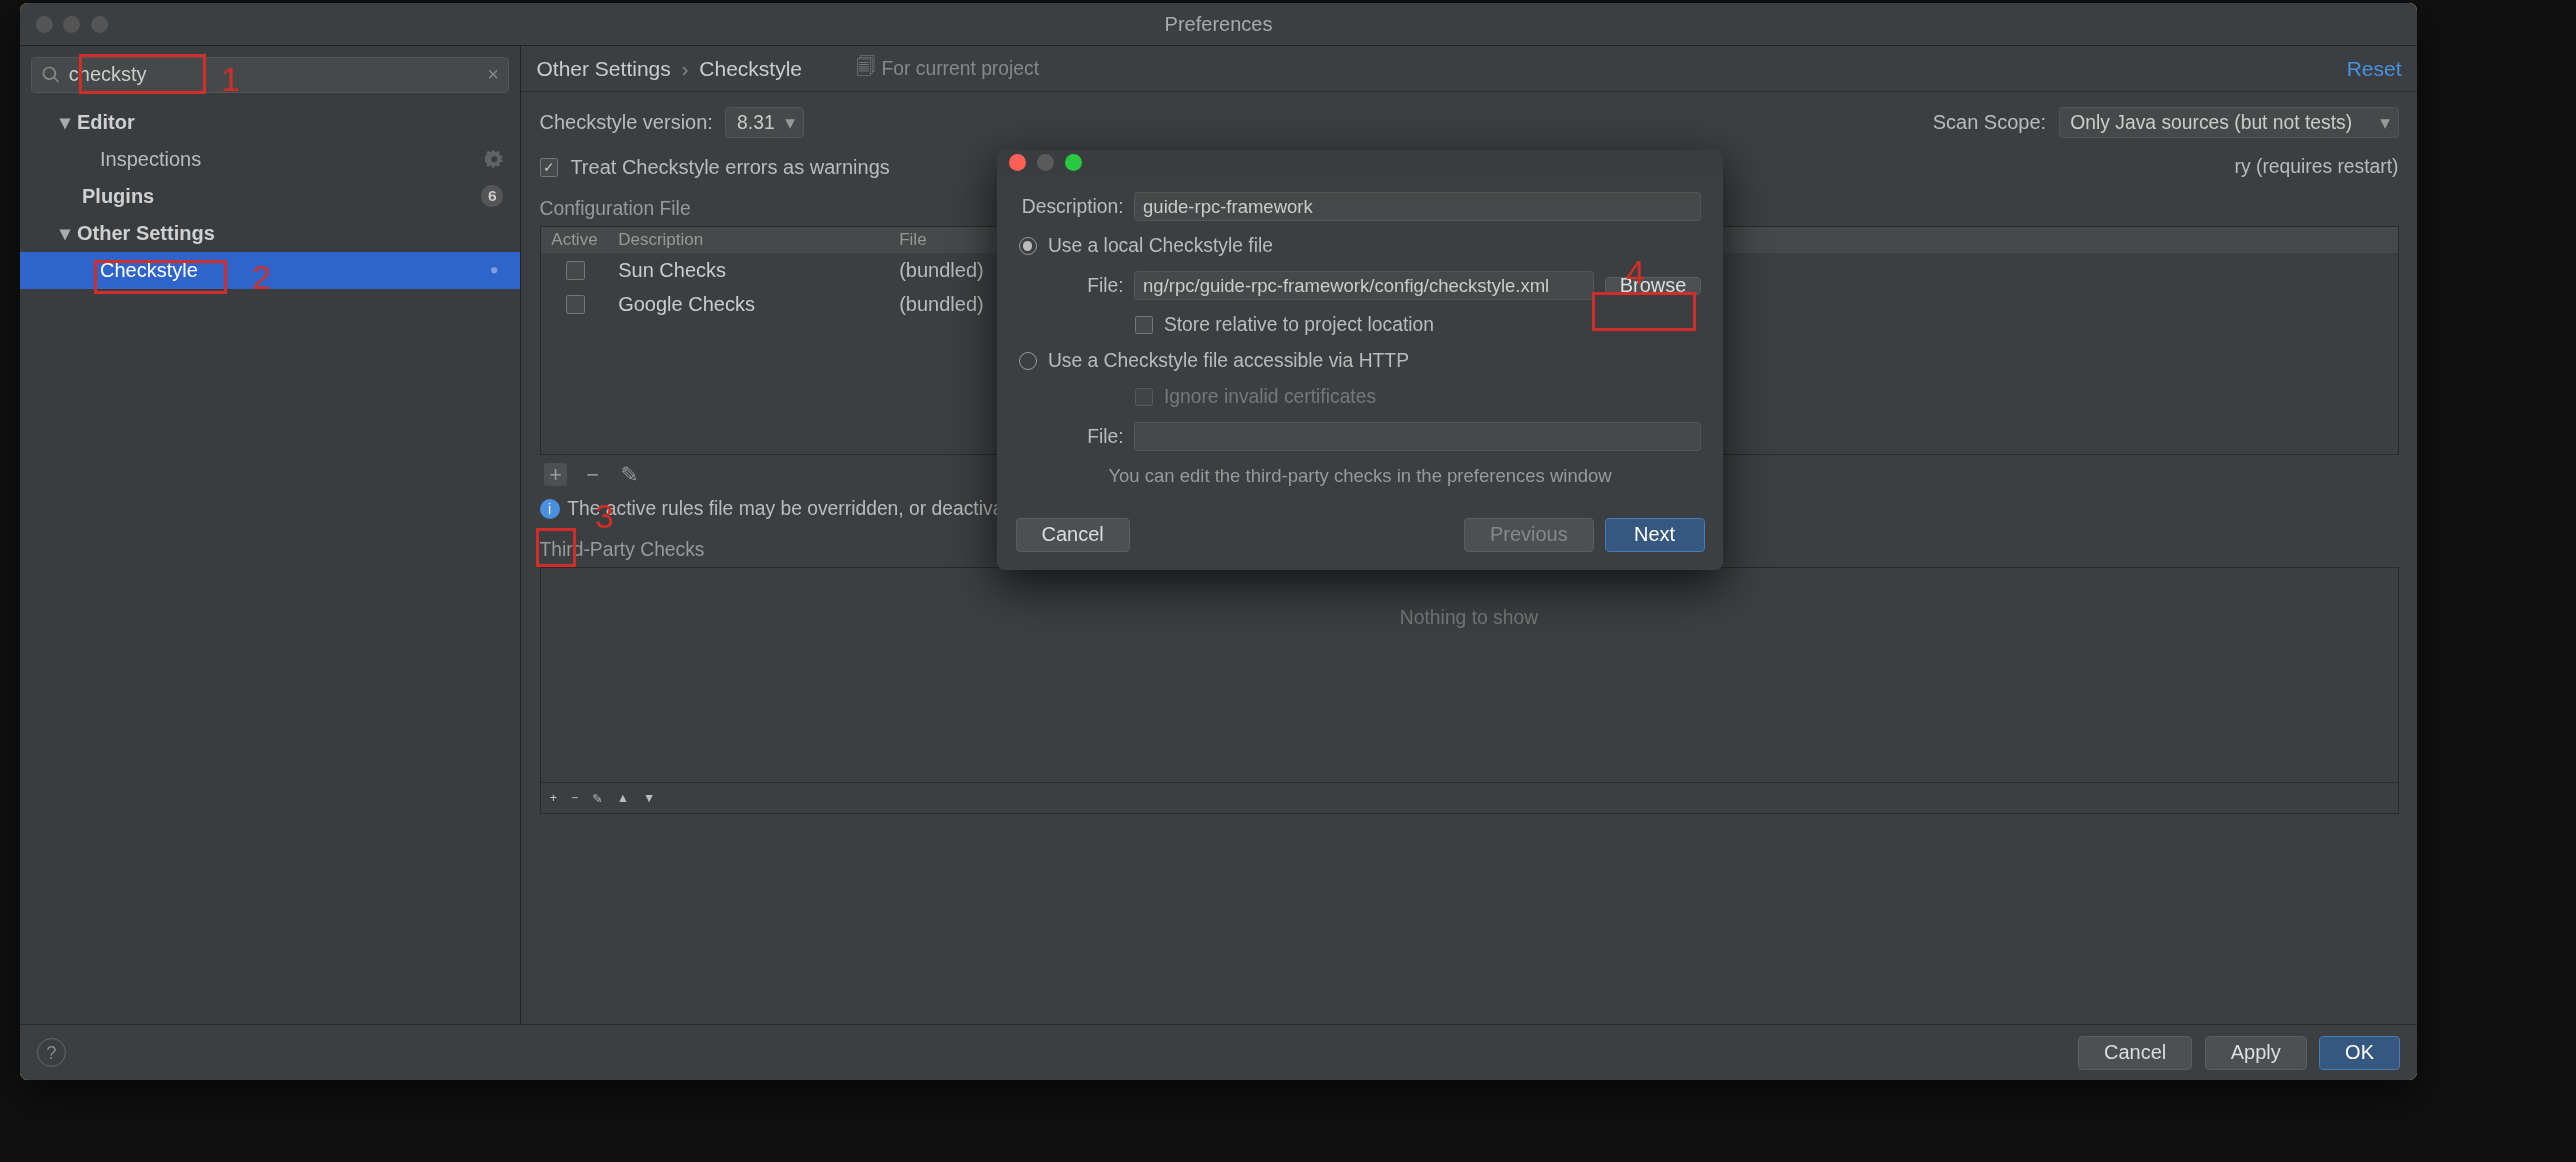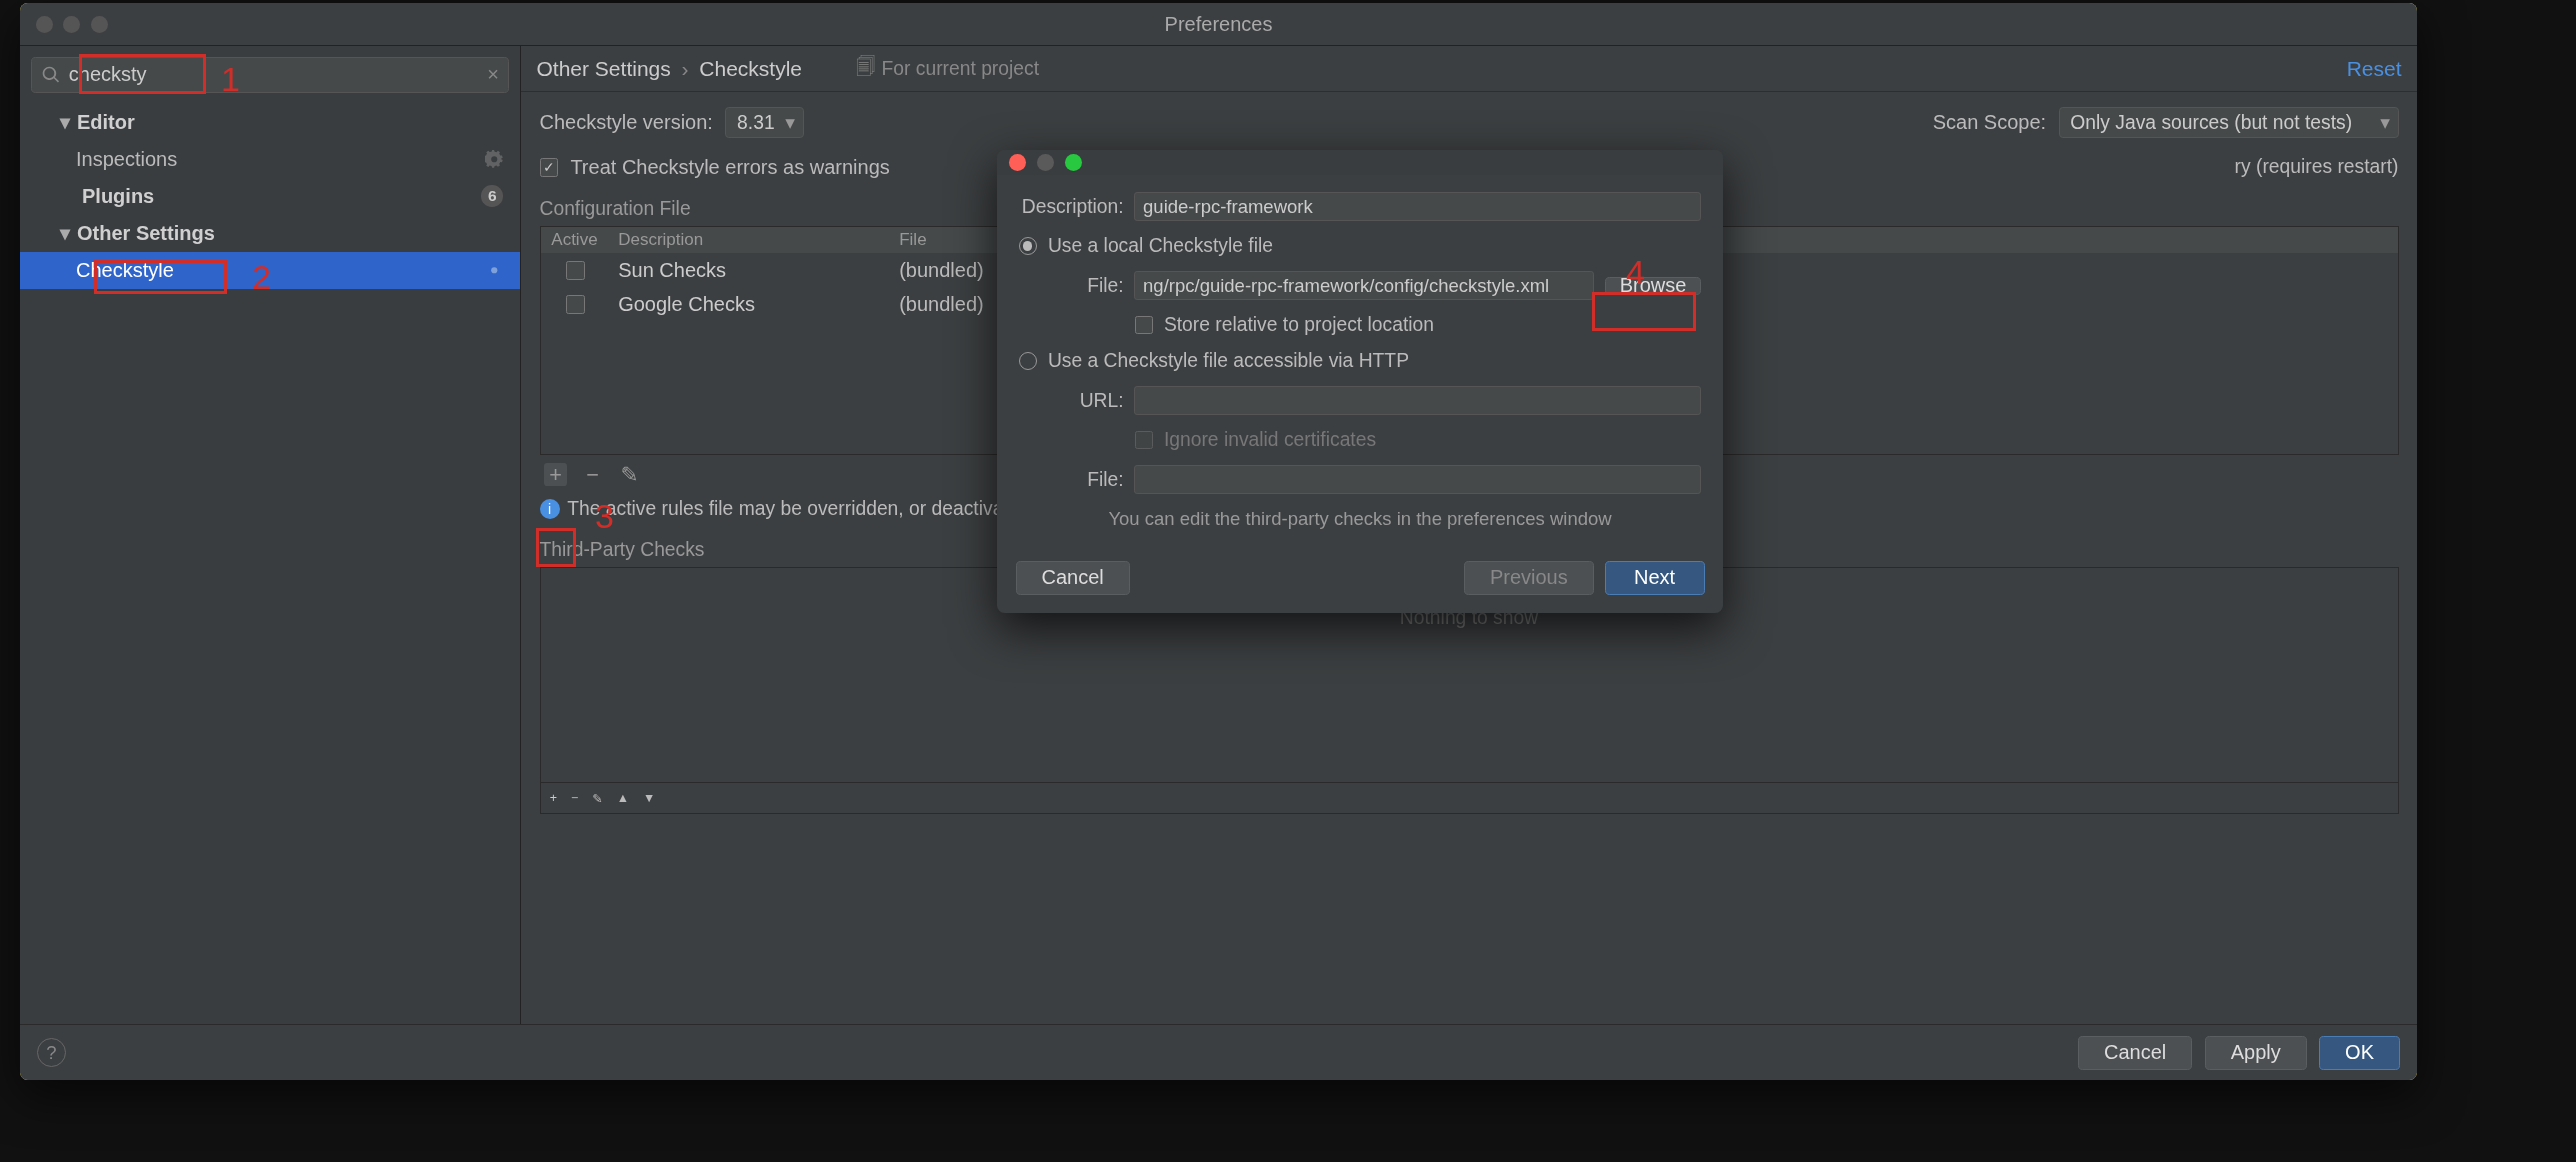--- a/index.html
+++ b/index.html
@@ -21,21 +21,21 @@
 .search-wrap { padding: 10.8px; }
 .search { display: flex; align-items: center; background: #45494a; border: 0.8px solid #555; border-radius: 4.6px; height: 36px; padding: 0 9.3px; }
 .search svg { width: 20px; height: 20px; fill: #888; }
 .search input { flex: 1; background: transparent; border: none; color: #ccc; font-size: 20px; padding: 0 7.7px; outline: none; }
 .search .clear { color: #888; font-size: 20px; cursor: pointer; }
 
 .tree { font-size: 20px; }
 .tree-row { display: flex; align-items: center; height: 37px; padding-left: 36px; position: relative; }
 .tree-row .chev { position: absolute; left: 40px; color: #aaa; }
 .tree-row.group { padding-left: 57px; font-weight: 600; color: #d0d0d0; }
-.tree-row.item { padding-left: 56px; color: #bbb; }
+.tree-row.item { padding-left: 80px; color: #bbb; }
 .tree-row.selected { background: #2f65ca; color: #fff; }
 .badge { position: absolute; right: 17px; background: #555; color: #ccc; border-radius: 50%; width: 21.6px; height: 21.6px; font-size: 15.5px; display: flex; align-items: center; justify-content: center; }
 .gear { position: absolute; right: 17px; width: 18.5px; height: 18.5px; opacity: 0.5; }
 
 .main { flex: 1; background: #3c3f41; display: flex; flex-direction: column; }
 .breadcrumb-row { display: flex; align-items: center; height: 46px; padding: 0 15.5px; border-bottom: 0.8px solid #2e2e2e; }
 .breadcrumb { font-size: 21px; color: #ccc; font-weight: 500; }
 .breadcrumb .sep { color: #888; margin: 0 10.8px; }
 .for-project { margin-left: 54px; color: #888; font-size: 19.3px; display: flex; align-items: center; gap: 6.2px; }
 .reset { margin-left: auto; color: #4a90e2; font-size: 21px; }
@@ -268,24 +268,20 @@
         <div class="btn" style="height:18px;padding:0 14px;">Browse</div>
       </div>
       <div class="dfr" style="padding-left:116px;">
         <span class="checkbox"></span>
         <span>Store relative to project location</span>
       </div>
       <div class="dfr">
         <span class="radio"></span>
         <span>Use a Checkstyle file accessible via HTTP</span>
       </div>
-      <div class="dfr">
-        <div class="lab">URL:</div>
-        <input class="dinput" disabled="" style="">
-      </div>
       <div class="dfr" style="padding-left:116px;">
         <span class="checkbox" style="opacity:.5"></span>
         <span style="color:#777">Ignore invalid certificates</span>
       </div>
       <div class="dfr">
         <div class="lab">File:</div>
         <input class="dinput" disabled="" style="">
       </div>
       <div class="hint">You can edit the third-party checks in the preferences window</div>
     </div>

